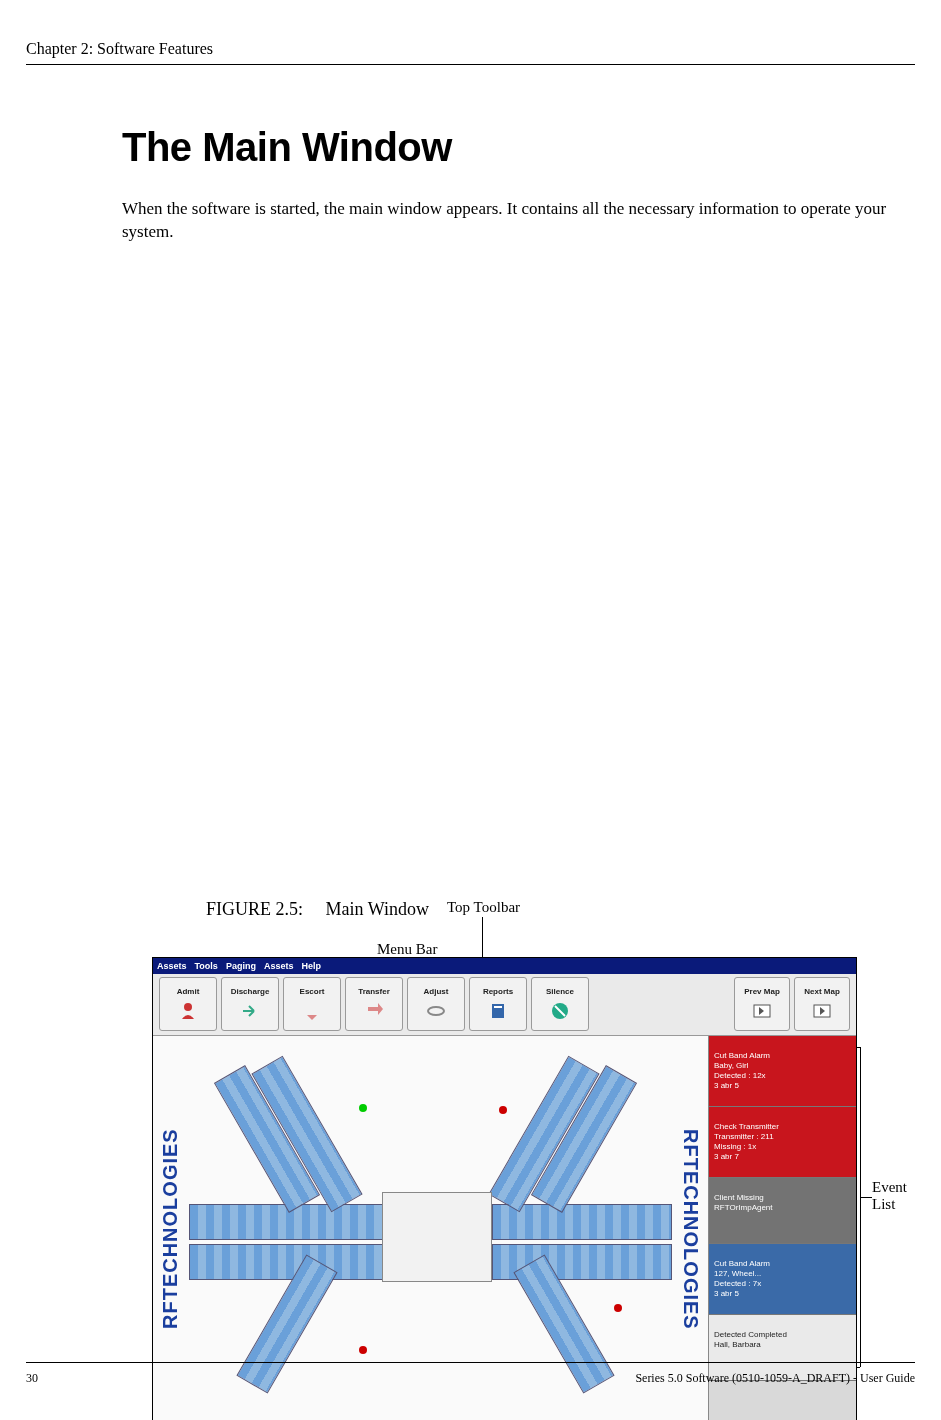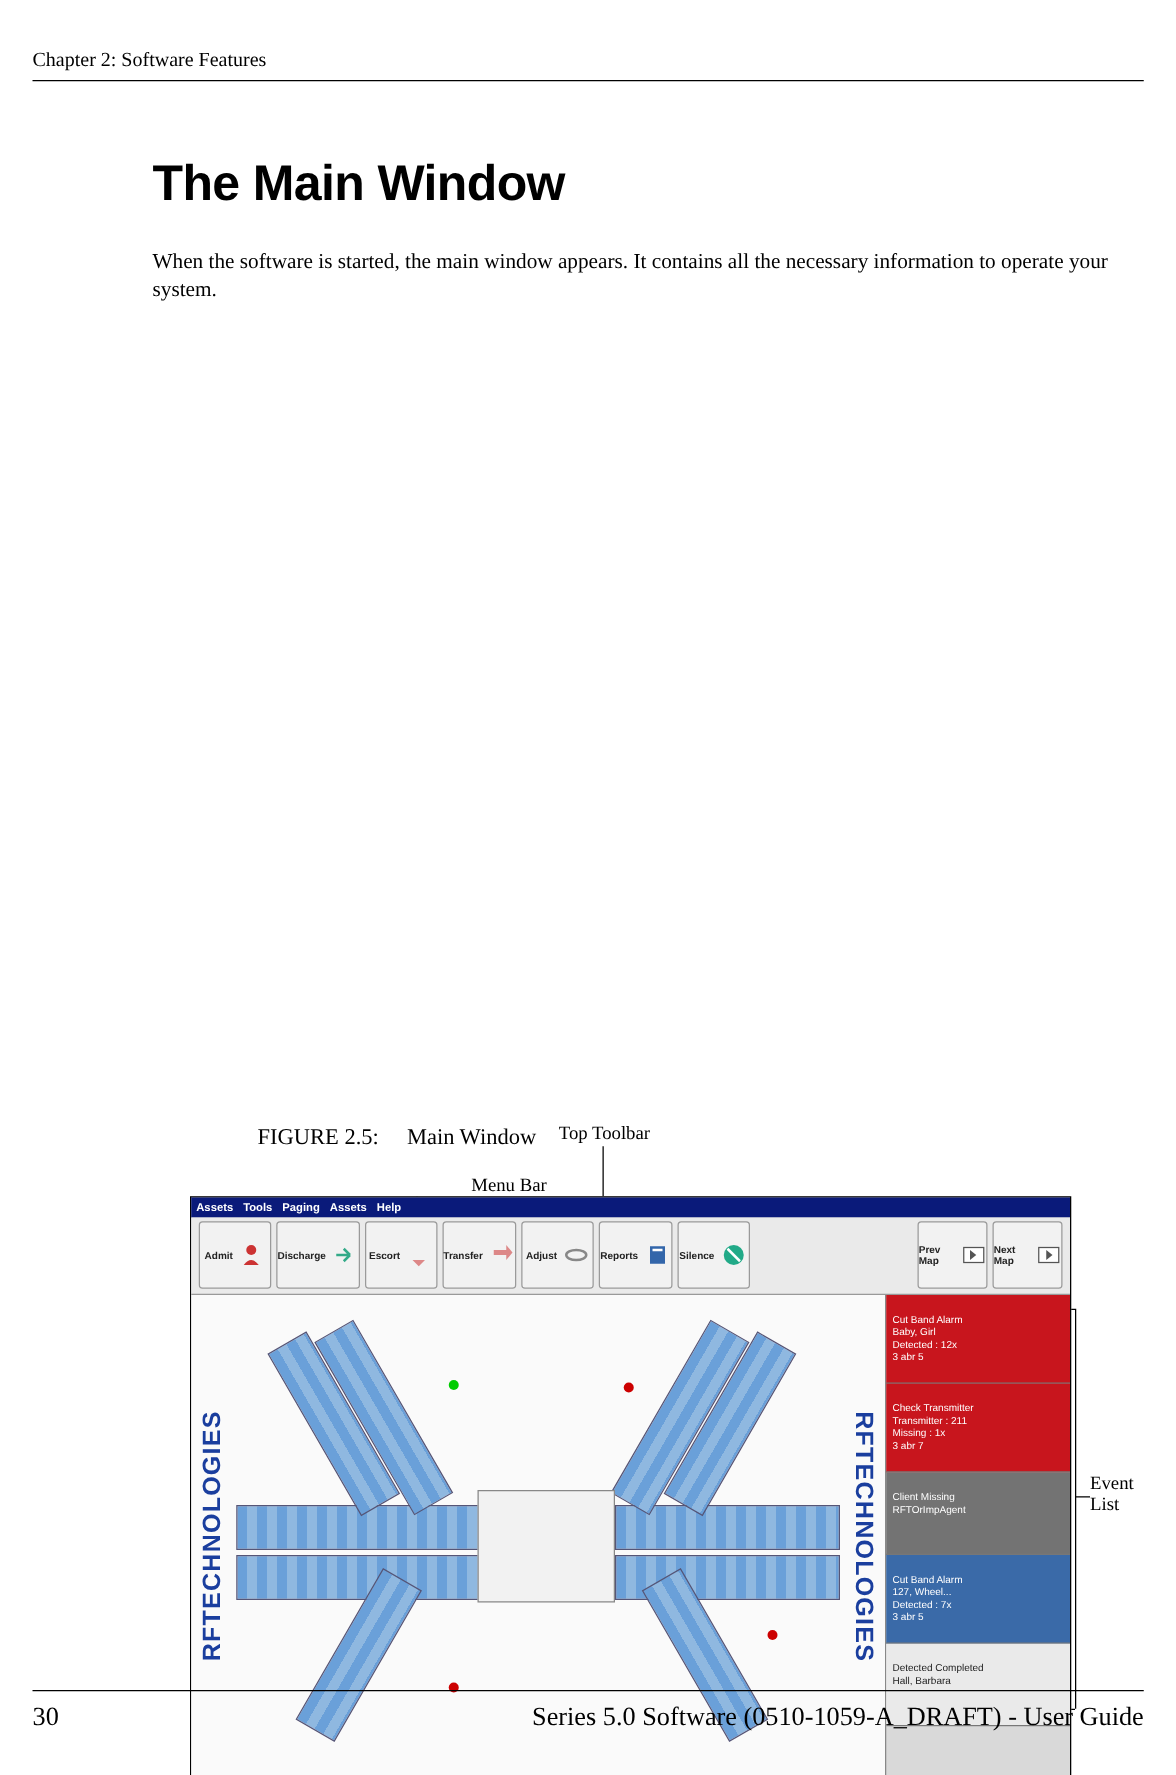--- a/index.html
+++ b/index.html
@@ -86,21 +86,21 @@
       padding: 4px 6px;
       gap: 4px;
     }
     .tb-btn {
       flex: 0 0 58px;
       height: 54px;
       border: 1px solid #9a9a9a;
       background: #f2f2f2;
       border-radius: 3px;
       display: flex;
-      flex-direction: row;
+      flex-direction: column;
       align-items: center;
       justify-content: center;
       font-family: Arial, sans-serif;
       font-size: 8px;
       font-weight: bold;
       color: #222;
       gap: 4px;
     }
     .tb-icon { width: 22px; height: 22px; display: flex; align-items: center; justify-content: center; }
     .tb-spacer { flex: 1; }
@@ -204,21 +204,21 @@
       left: 26px;
       right: 26px;
     }
     .footer-rule {
       border-top: 1px solid #000;
       margin-bottom: 8px;
     }
     .footer-text {
       display: flex;
       justify-content: space-between;
-      font-size: 21px;
+      font-size: 12px;
     }
   </style>
 </head>
 <body>
 
 <div class="page">
   <div class="header-text">Chapter 2: Software Features</div>
   <div class="header-rule"></div>
 
   <div class="content-block">

